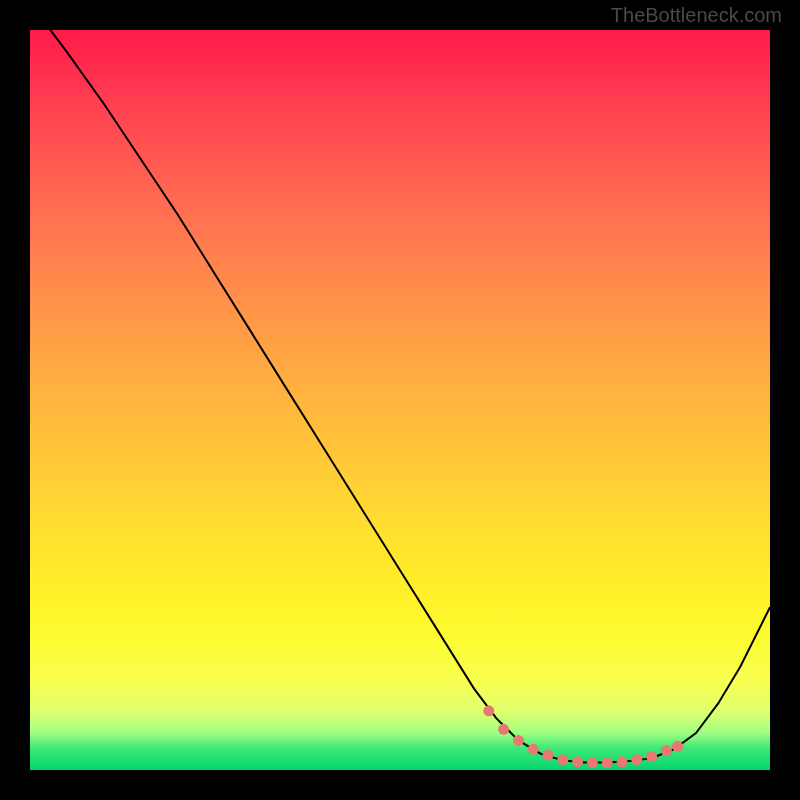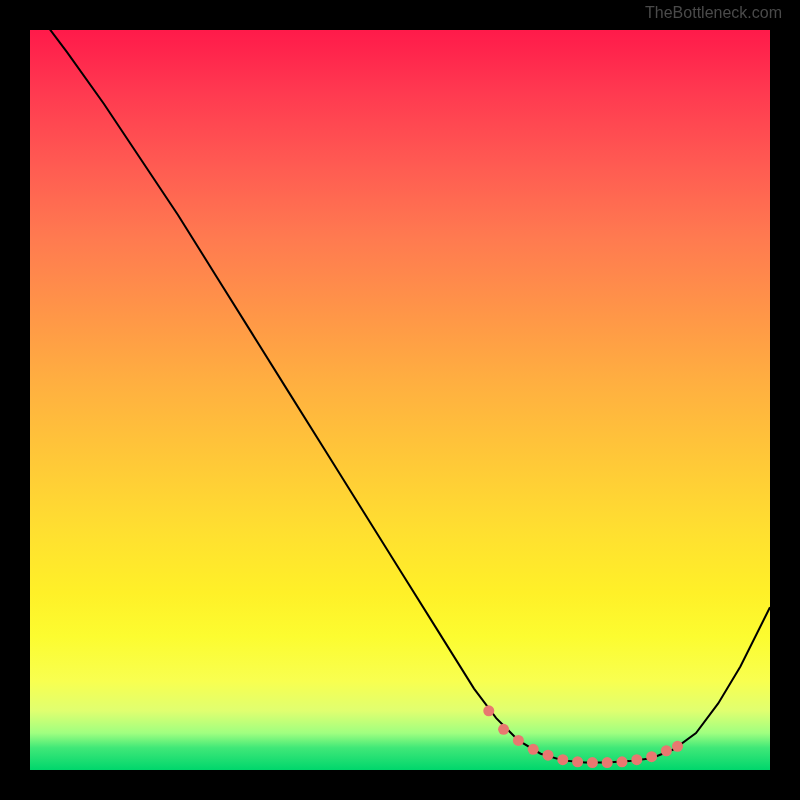--- a/index.html
+++ b/index.html
@@ -8,21 +8,21 @@
     height: 800px;
     background: #000;
     position: relative;
     font-family: Arial, sans-serif;
   }
   .watermark {
     position: absolute;
     top: 4px;
     right: 18px;
     color: #4a4a4a;
-    font-size: 16px;
+    font-size: 20px;
     font-weight: 500;
     z-index: 10;
   }
   .plot-area {
     position: absolute;
     left: 30px;
     top: 30px;
     width: 740px;
     height: 740px;
   }

